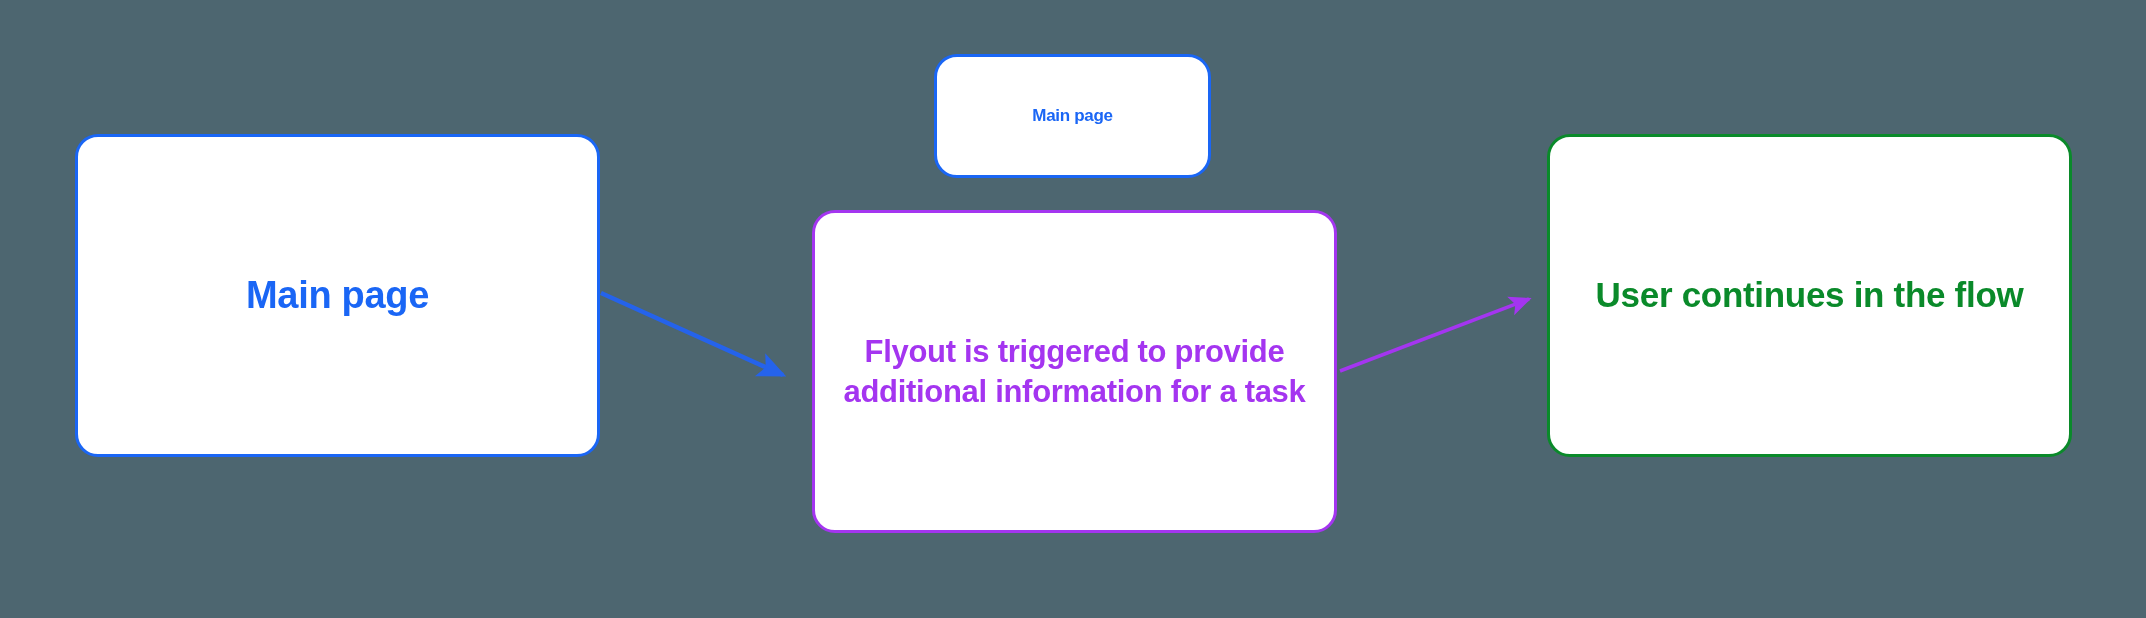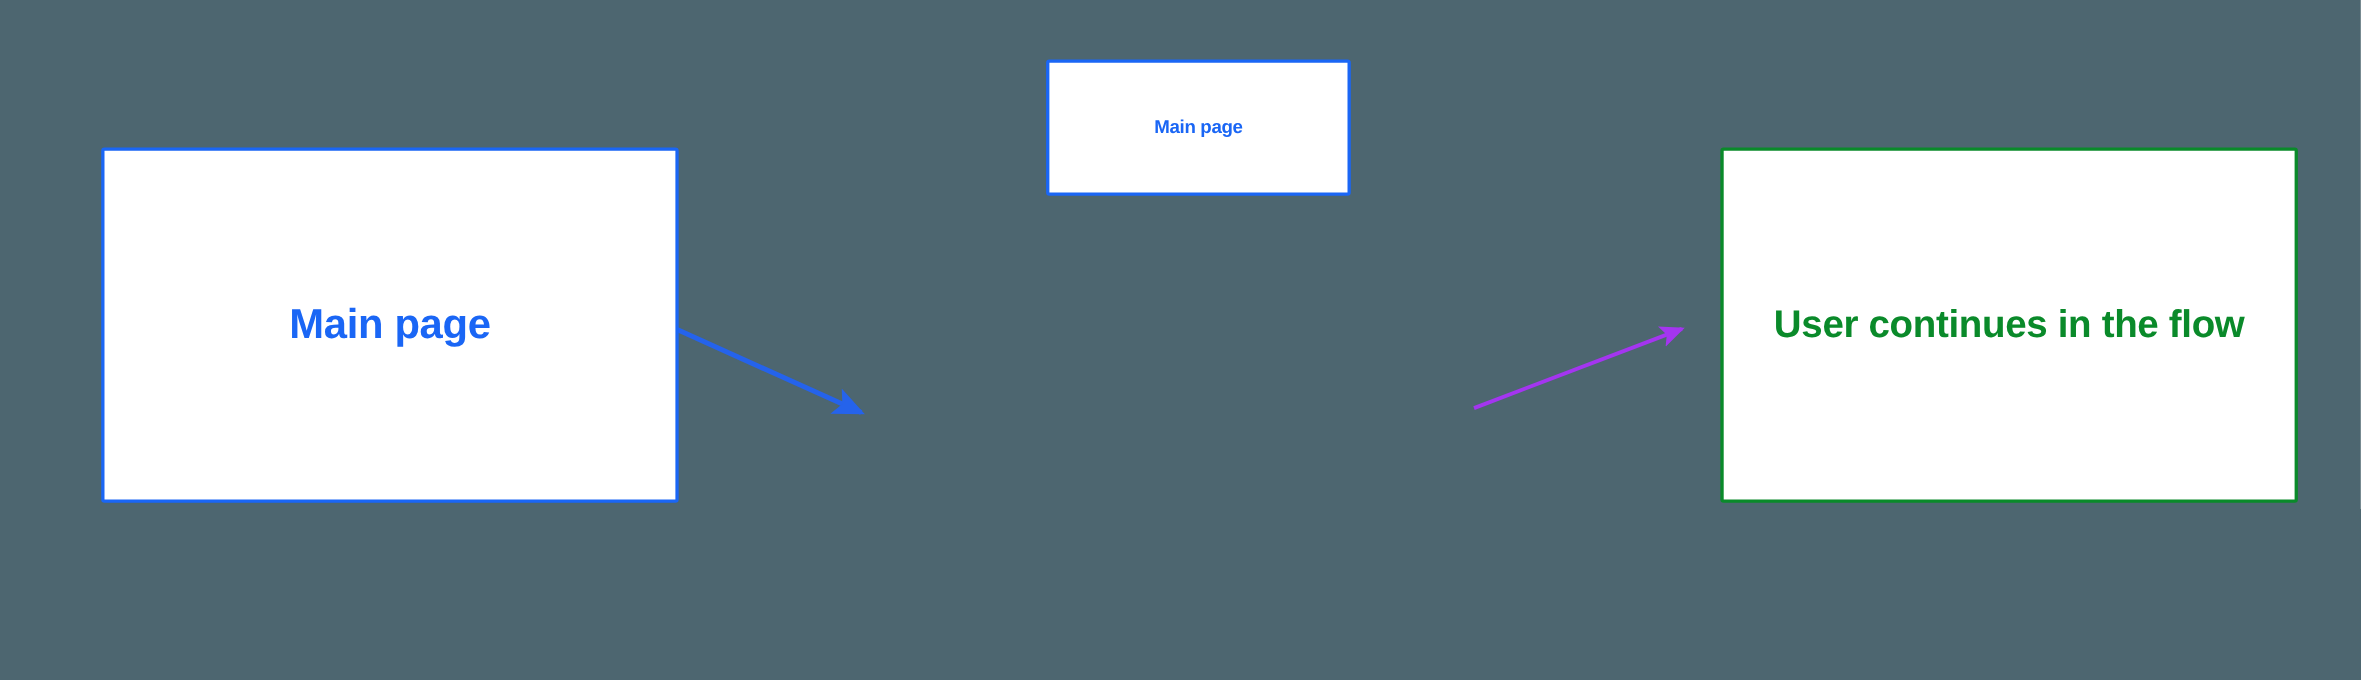--- a/index.html
+++ b/index.html
@@ -16,27 +16,26 @@
   #canvas {
     position: relative;
     width: 2146px;
     height: 618px;
     background: #4d6670;
   }
   .node {
     position: absolute;
     background: #ffffff;
     border-style: solid;
-    border-radius: 3px;
+    border-radius: 23px;
     box-sizing: border-box;
     display: flex;
     align-items: center;
     justify-content: center;
     text-align: center;
-    margin-left: 17px;
   }
   .node-label {
     font-weight: bold;
     line-height: 1.28;
     letter-spacing: -0.3px;
     white-space: pre-line;
   }
 
   
   #node-main-page-large {
@@ -126,18 +125,21 @@
   </svg>
 
   <div class="node" id="node-main-page-large">
     <span class="node-label">Main page</span>
   </div>
 
   <div class="node" id="node-main-page-small">
     <span class="node-label">Main page</span>
   </div>
 
+  <div class="node" id="node-flyout">
+    <span class="node-label">Flyout is triggered to provide additional information for a task</span>
+  </div>
 
   <div class="node" id="node-user-continues">
     <span class="node-label">User continues in the flow</span>
   </div>
 
 </div>
 
 </body></html>

